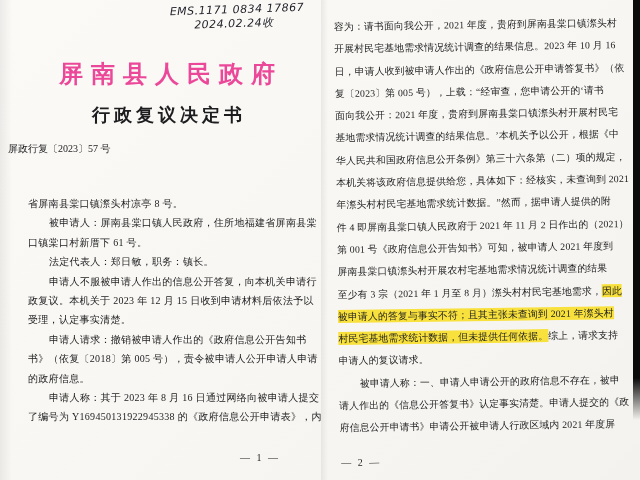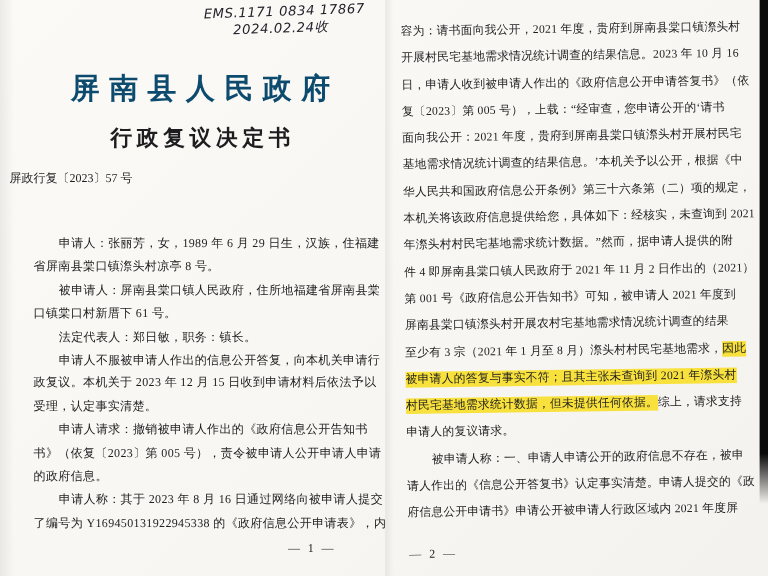--- a/index.html
+++ b/index.html
@@ -18,21 +18,21 @@
   .handwriting{
     position:absolute;left:170px;top:3px;transform:rotate(-2deg);
     font-family:"DejaVu Sans",sans-serif;font-style:italic;
     font-size:11px;line-height:14px;color:#23232c;letter-spacing:.5px;
   }
   .handwriting .hw2{padding-left:24px;}
   .page{position:absolute;top:0;}
   .page1{left:8px;width:318px;height:480px;}
   .page2{left:332px;width:302px;height:480px;transform:rotate(-0.8deg);}
   .title{margin-top:58px;text-align:center;font-weight:bold;font-size:24px;
-    letter-spacing:8px;text-indent:8px;color:#0c4a6e;}
+    letter-spacing:8px;text-indent:8px;color:#ec4899;}
   .subtitle{margin-top:13px;text-align:center;font-weight:bold;font-size:18px;
     letter-spacing:4px;text-indent:4px;}
   .docnum{margin-top:15px;text-align:left;padding-right:26px;font-size:10px;}
   .body1{margin-top:38px;padding-left:20px;font-size:10px;line-height:19.4px;
     letter-spacing:.3px;}
   .body2{padding:14px 4px 0 5px;font-size:9.8px;line-height:22.3px;
     letter-spacing:.2px;}
   .line{white-space:nowrap;}
   .line.indent{padding-left:21px;}
   .hl{background:var(--hl,#f8e13c);padding:1px 0;}
@@ -49,30 +49,29 @@
 <div class="handwriting">
   <div class="hw1">EMS.1171 0834 17867</div>
   <div class="hw2">2024.02.24收</div>
 </div>
 
 <div class="page page1">
   <div class="title">屏南县人民政府</div>
   <div class="subtitle">行政复议决定书</div>
   <div class="docnum">屏政行复〔2023〕57 号</div>
   <div class="body1">
-      <div class="line indent"><span>申请人：张丽芳，女，1989 年 6 月 29 日生，汉族，住福建</span></div>
       <div class="line short"><span>省屏南县棠口镇漈头村凉亭 8 号。</span></div>
       <div class="line indent"><span>被申请人：屏南县棠口镇人民政府，住所地福建省屏南县棠</span></div>
       <div class="line short"><span>口镇棠口村新厝下 61 号。</span></div>
       <div class="line indent short"><span>法定代表人：郑日敏，职务：镇长。</span></div>
       <div class="line indent"><span>申请人不服被申请人作出的信息公开答复，向本机关申请行</span></div>
       <div class="line"><span>政复议。本机关于 2023 年 12 月 15 日收到申请材料后依法予以</span></div>
       <div class="line short"><span>受理，认定事实清楚。</span></div>
       <div class="line indent"><span>申请人请求：撤销被申请人作出的《政府信息公开告知书</span></div>
-      <div class="line"><span>书》（依复〔2023〕第 005 号），责令被申请人公开申请人申请</span></div>
+      <div class="line"><span>书》（依复〔2018〕第 005 号），责令被申请人公开申请人申请</span></div>
       <div class="line short"><span>的政府信息。</span></div>
       <div class="line indent"><span>申请人称：其于 2023 年 8 月 16 日通过网络向被申请人提交</span></div>
       <div class="line"><span>了编号为 Y169450131922945338 的《政府信息公开申请表》，内</span></div>
     </div>
   <div class="pagenum p1num">— 1 —</div>
 </div>
 
 <div class="page page2">
   <div class="body2">
       <div class="line"><span>容为：请书面向我公开，2021 年度，贵府到屏南县棠口镇漈头村</span></div>

